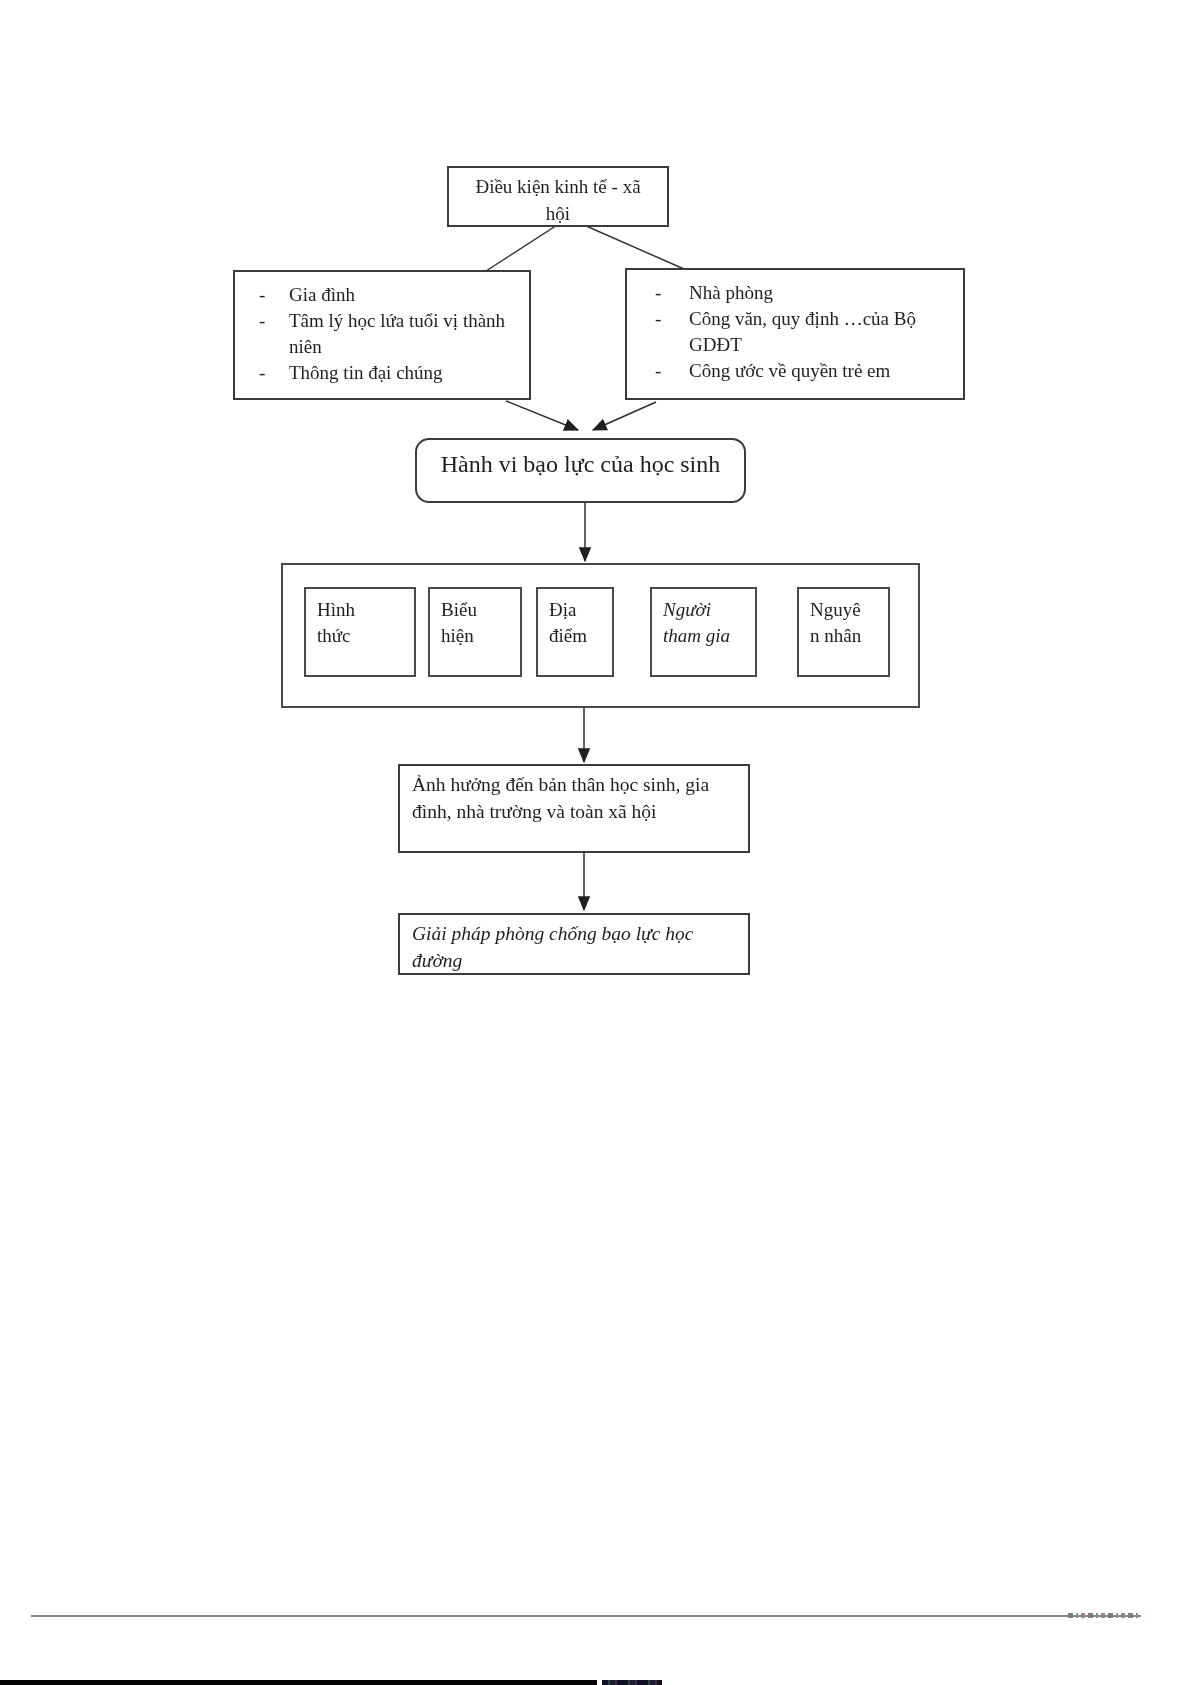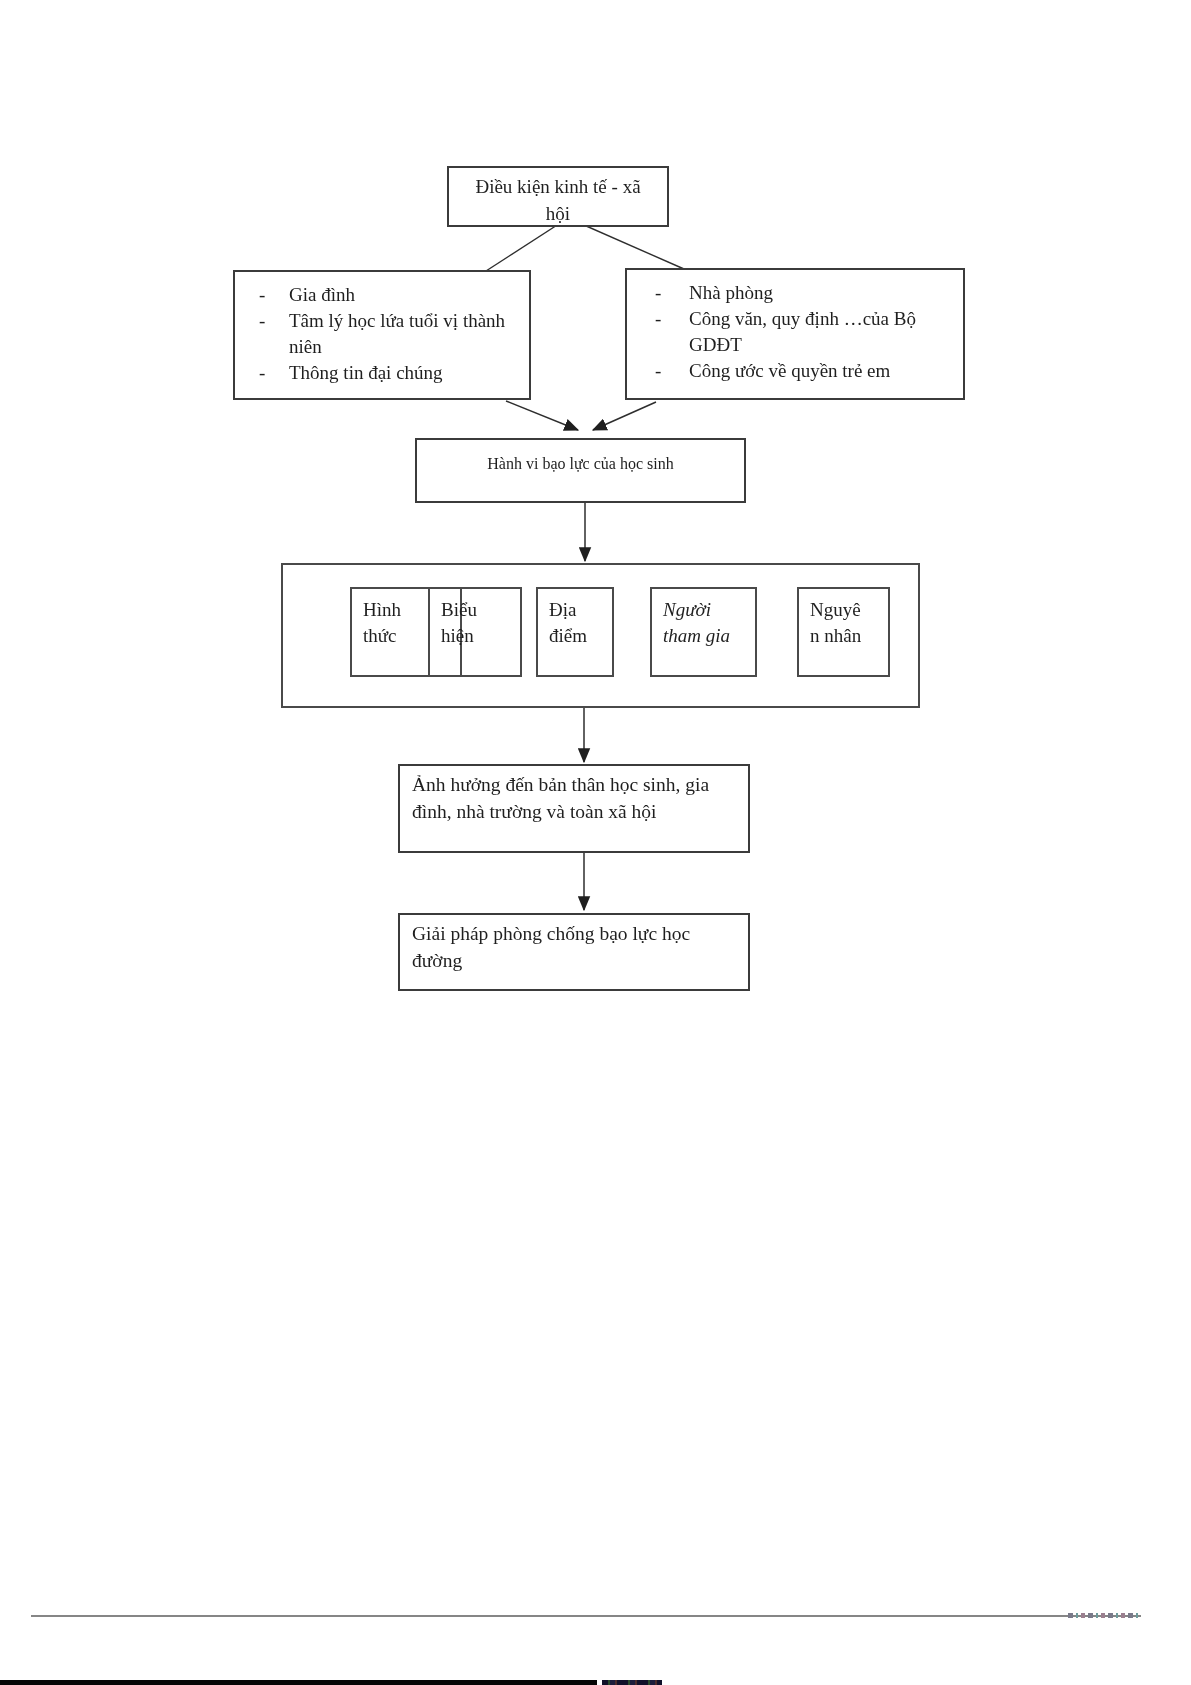--- a/index.html
+++ b/index.html
@@ -19,34 +19,34 @@
   
   .list-box{padding:10px 22px 8px 18px;}
   .left-box{left:233px;top:270px;width:298px;height:130px;}
   .right-box{left:625px;top:268px;width:340px;height:132px;}
   .li{display:flex;align-items:flex-start;}
   .li .dash{width:30px;flex:0 0 30px;text-align:left;padding-left:6px;}
   .right-box .li .dash{width:34px;flex:0 0 34px;padding-left:10px;}
   .li .it{flex:1;}
   
   .center-box{left:415px;top:438px;width:331px;height:65px;text-align:center;
-    padding-top:11px;font-size:16px;}
+    padding-top:11px;font-size:24px;border-radius:14px;}
   
   .aspects-container{left:281px;top:563px;width:639px;height:145px;border-color:#4a4a4a;}
   .aspect{position:absolute;border:2px solid #4a4a4a;box-sizing:border-box;
     top:587px;height:90px;padding:8px 11px;font-size:19px;line-height:26px;}
   .aspect .ln{display:block;}
-  .a1{left:304px;width:112px;margin-left:46px;}
+  .a1{left:304px;width:112px;}
   .a2{left:428px;width:94px;}
   .a3{left:536px;width:78px;}
   .a4{left:650px;width:107px;font-style:italic;}
   .a5{left:797px;width:93px;}
   
   .impact-box{left:398px;top:764px;width:352px;height:89px;padding:5px 12px;font-size:19.5px;line-height:27px;}
-  .solution-box{left:398px;top:913px;width:352px;height:78px;padding:5px 12px;font-size:19.5px;line-height:27px;}
+  .solution-box{left:398px;top:913px;width:352px;height:62px;padding:5px 12px;font-size:19.5px;line-height:27px;font-style:italic;}
   
   .overlay{position:absolute;left:0;top:0;width:1191px;height:1685px;pointer-events:none;}
   
   .footer-line{position:absolute;left:31px;top:1615px;width:1110px;height:2px;background:#868686;}
   .fine-print{position:absolute;left:1068px;top:1613px;width:70px;height:5px;
     background:repeating-linear-gradient(90deg,#7a7a8a 0 5px,transparent 5px 8px,#6f9b9b 8px 10px,transparent 10px 13px,#9b7f8f 13px 17px,transparent 17px 20px);}
   
   .bottom-bar{position:absolute;left:0;top:1680px;width:597px;height:5px;background:#050505;}
   .bottom-bar2{position:absolute;left:602px;top:1680px;width:60px;height:5px;background:#0b0b16;
     background-image:repeating-linear-gradient(90deg,#101028 0 6px,#284a2a 6px 8px,#1c1c3c 8px 13px,#4a2a2a 13px 15px,#10102a 15px 20px);}

